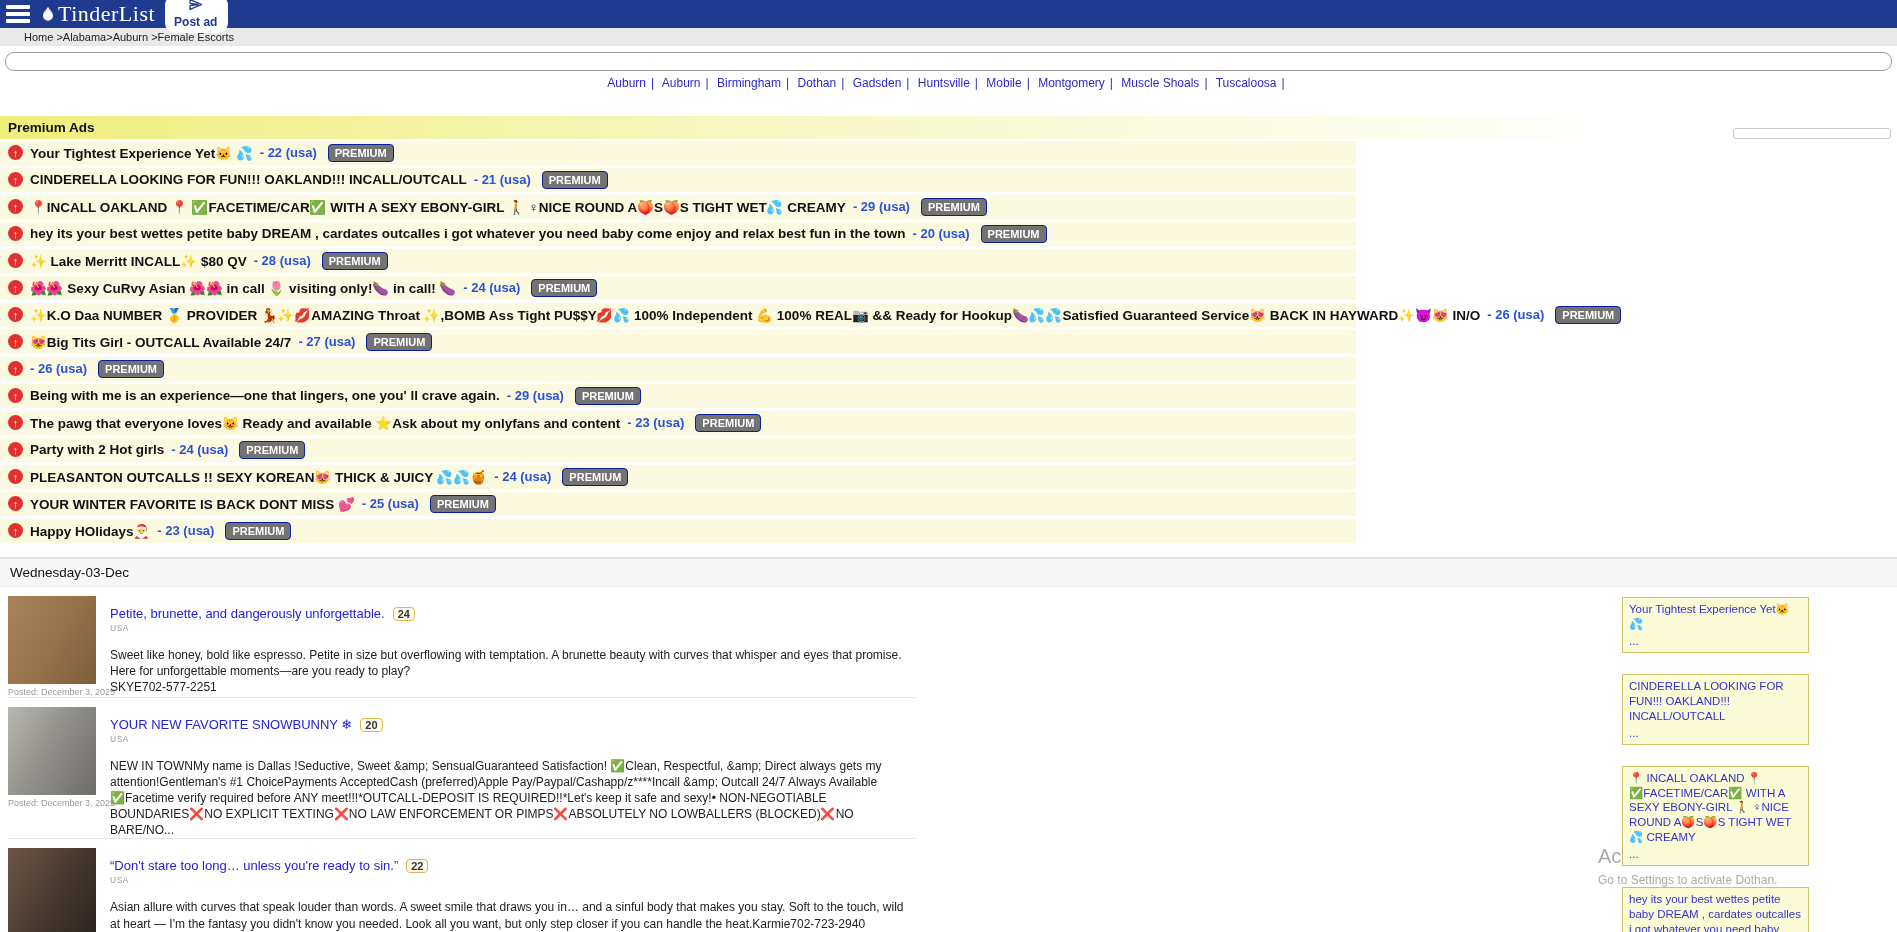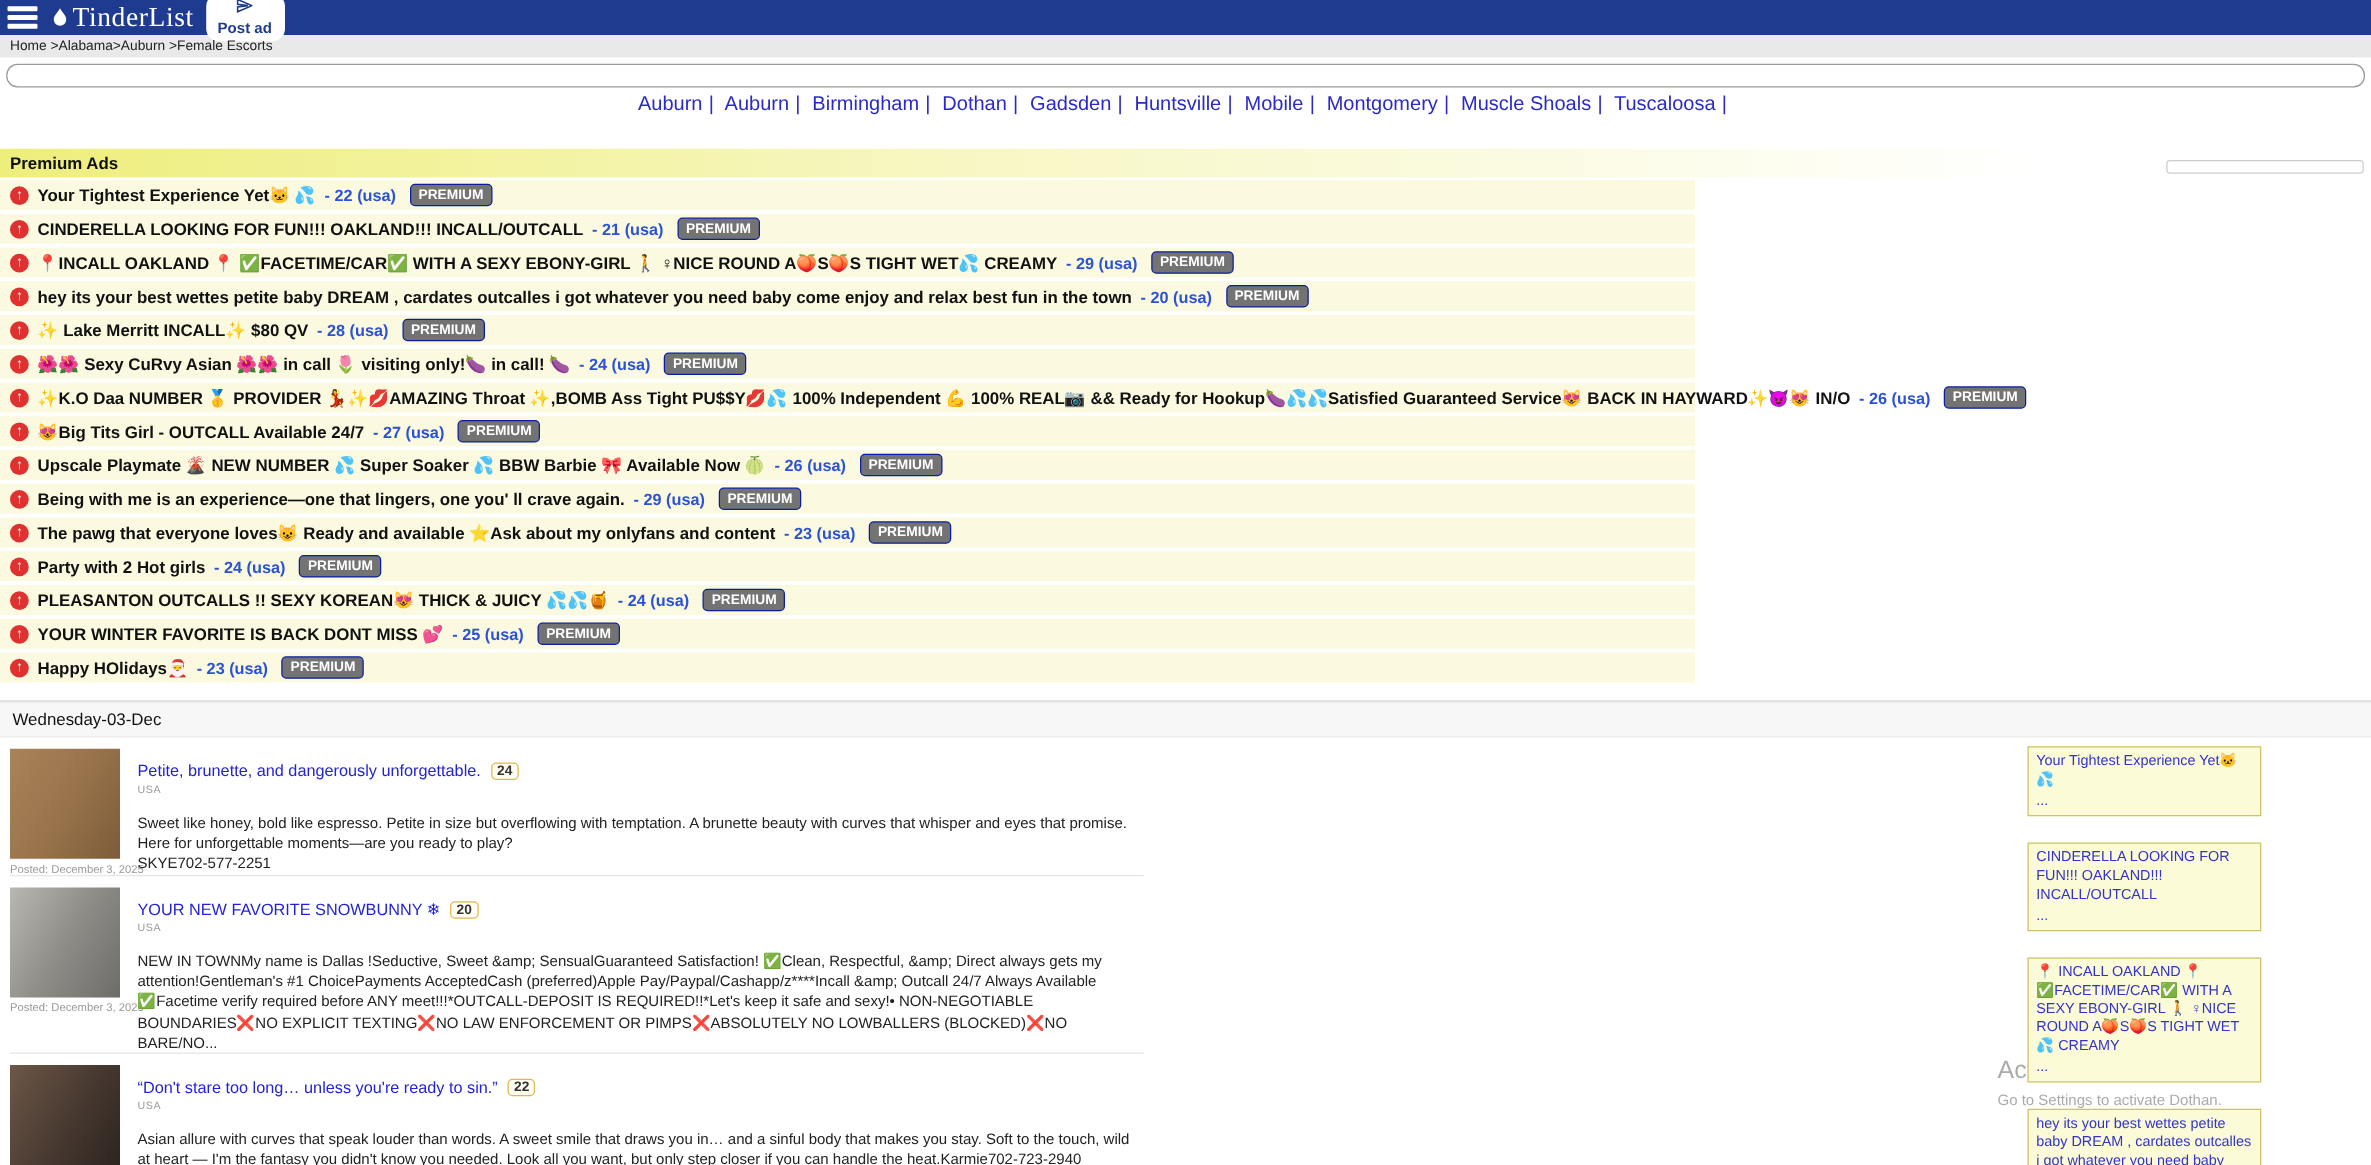--- a/index.html
+++ b/index.html
@@ -11,26 +11,26 @@
   .hamburger { width:24px; height:18px; display:flex; flex-direction:column; justify-content:space-between; cursor:pointer; }
   .hamburger span { display:block; height:4px; background:#fff; border-radius:1px; }
   .brand { display:flex; align-items:center; gap:2px; color:#fff;
            font-family:"Liberation Serif", serif; font-size:22px; font-weight:normal; letter-spacing:.5px; }
   .brand svg { width:16px; height:18px; }
   .postad { background:#fff; color:#1e3b8f; border:1px solid #fff; border-radius:10px;
             font-size:12px; font-weight:bold; padding:2px 10px 3px 8px; display:flex; align-items:center; gap:4px; cursor:pointer;flex-direction:column; }
   .postad svg { width:13px; height:13px; }
 
   
-  .breadcrumb { background:#e9e9e9; font-size:11px; color:#222; padding:3px 8px; }
+  .breadcrumb { background:#e9e9e9; font-size:11px; color:#222; padding:3px 24px; }
 
   
   .searchwrap { padding:5px 5px 2px 5px; }
   .searchbox { width:100%; height:19px; border:1px solid #9a9a9a; border-radius:9px; outline:none; padding:0 10px; font-size:12px; }
-  .citynav { text-align:center; font-size:16px; padding:3px 0 2px 0; color:#2a2ac9; }
+  .citynav { text-align:center; font-size:12px; padding:3px 0 2px 0; color:#2a2ac9; }
   .citynav a { color:#2a2ac9; text-decoration:none; cursor:pointer; }
   .citynav .pipe { color:#2a2ac9; margin:0 5px; }
 
   
   .premium-section { margin-top:24px; }
   .premium-header { font-size:13.5px; font-weight:bold; color:#111; padding:4px 8px; width:1720px;
                     background:linear-gradient(to right,#eeee7c 0%, #f7f7c4 45%, #ffffff 95%); }
   .premium-rows { margin-top:2px; }
   .premium-row { width:1356px; background:#fbfae0; height:24px; margin-bottom:3px;
                  display:flex; align-items:center; gap:7px; padding:0 8px; cursor:pointer; }
@@ -183,21 +183,20 @@
 
       <div class="premium-row">
         <span class="up-icon">↑</span>
         <span class="ad-title">😻Big Tits Girl - OUTCALL Available 24/7</span>
         <span class="ad-meta">- 27 (usa)</span>
         <span class="premium-badge">PREMIUM</span>
       </div>
 
       <div class="premium-row">
         <span class="up-icon">↑</span>
-        <span class="ad-title">Upscale Playmate 🌋 NEW NUMBER 💦 Super Soaker 💦 BBW Barbie 🎀 Available Now 🍈</span>
         <span class="ad-meta">- 26 (usa)</span>
         <span class="premium-badge">PREMIUM</span>
       </div>
 
       <div class="premium-row">
         <span class="up-icon">↑</span>
         <span class="ad-title">Being with me is an experience—one that lingers, one you' ll crave again.</span>
         <span class="ad-meta">- 29 (usa)</span>
         <span class="premium-badge">PREMIUM</span>
       </div>

